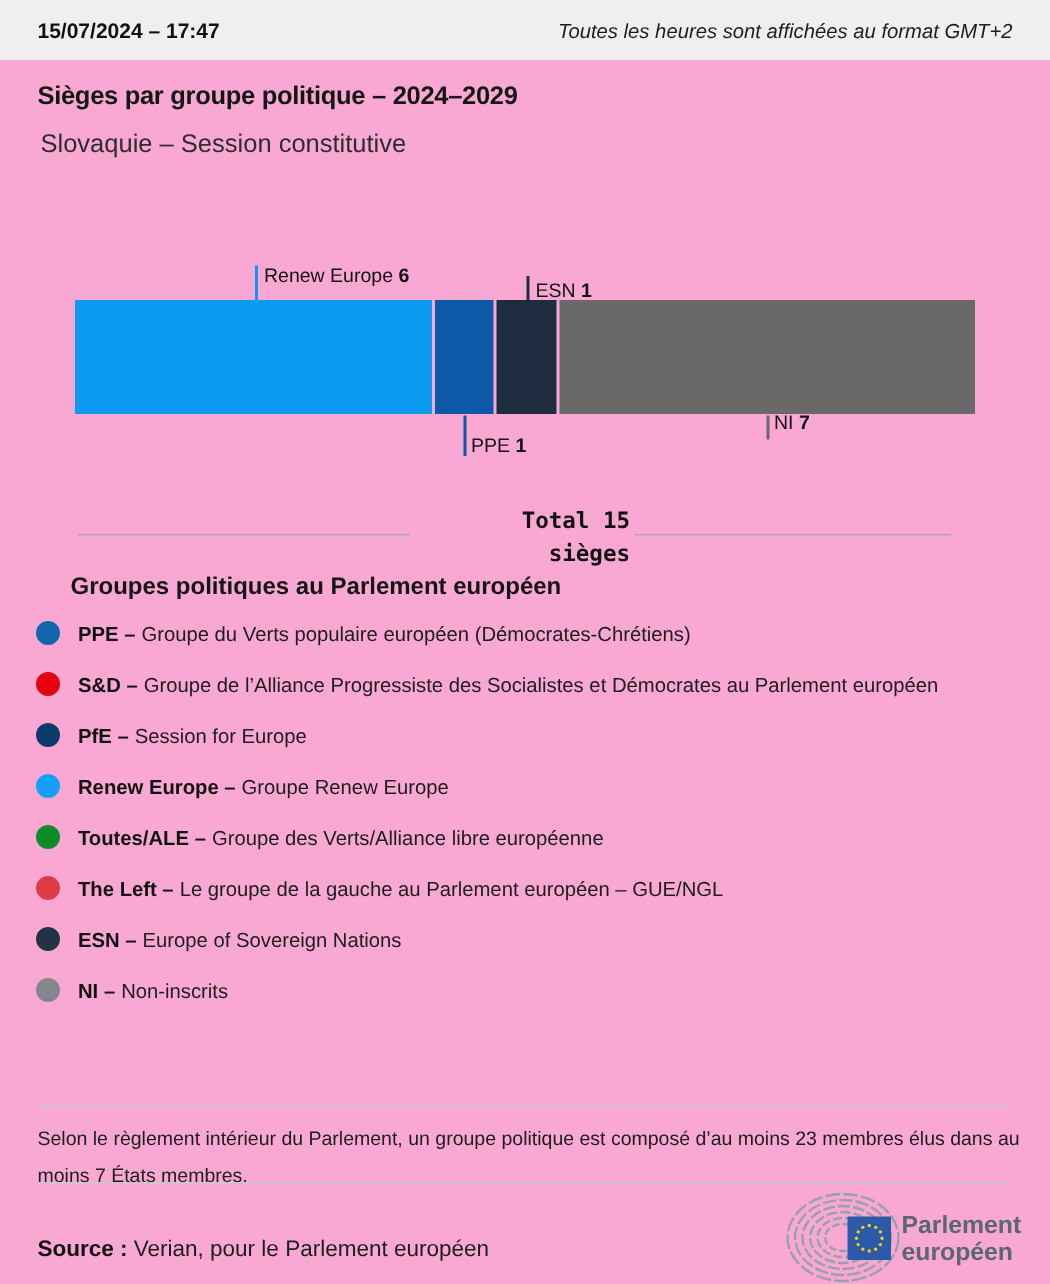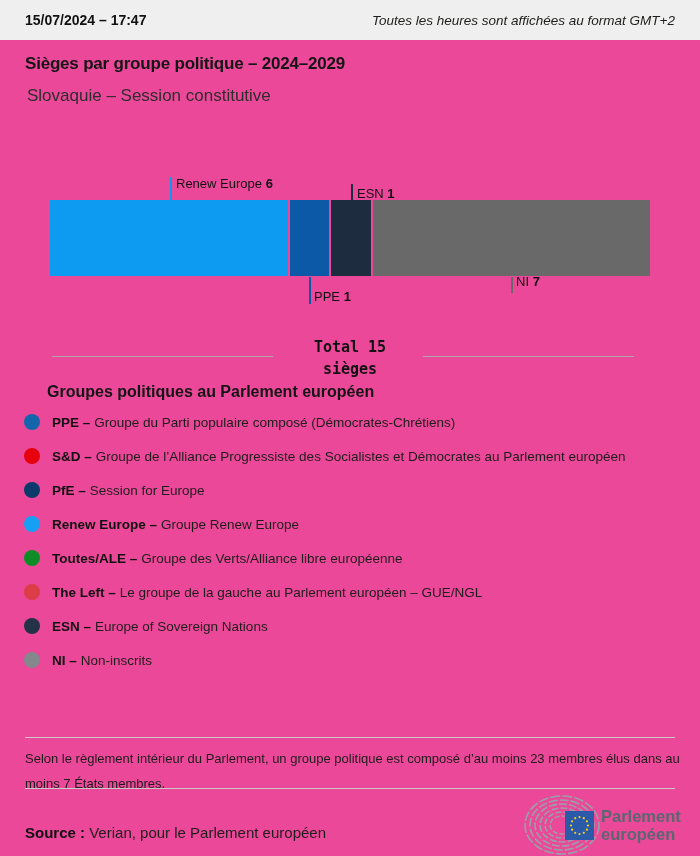--- a/index.html
+++ b/index.html
@@ -1,18 +1,18 @@
 <!DOCTYPE html>
 <html><head>
 <meta charset="utf-8">
 <style>
   * { margin: 0; padding: 0; box-sizing: border-box; }
   html, body { background: #ffffff; }
   body { font-family: "Liberation Sans", sans-serif; color: #1d1d1b; }
-  .canvas { position: relative; width: 700px; height: 856px; background: #ec4899; overflow: hidden; }
+  .canvas { position: relative; width: 700px; height: 856px; background: #f9a8d4; overflow: hidden; }
 
   
   .header { position: absolute; top: 0; left: 0; width: 700px; height: 40px;
             background: #efefef; display: flex; align-items: center;
             justify-content: space-between; padding: 0 25px; }
   .header-date { font-weight: bold; font-size: 14px; color: #111; }
   .header-tz { font-size: 13.5px; color: #1d1d1b; font-style: italic; }
 
   
   .page-title { position: absolute; left: 25px; top: 54px; font-size: 17px;
@@ -36,21 +36,21 @@
   .line-ppe   { left: 309px; top: 277px; height: 27px; }
   .lbl-ppe    { left: 314px; top: 289px; }
   .line-ni    { left: 511px; top: 277px; height: 16px; }
   .lbl-ni     { left: 516px; top: 274px; }
 
   
   .total-rule { position: absolute; top: 356px; height: 1px; background: #a9a9a9; }
   .total-rule.left  { left: 52px;  width: 221px; }
   .total-rule.right { left: 423px; width: 211px; }
   .total-text { position: absolute; left: 280px; top: 336px; width: 140px;
-                text-align: center; font-family: "DejaVu Sans Mono", monospace;
+                text-align: right; font-family: "DejaVu Sans Mono", monospace;
                 font-weight: bold; font-size: 15px; line-height: 22px; color: #111; }
 
   
   .legend-heading { position: absolute; left: 25px; top: 383px; font-size: 16px;
                     font-weight: bold; color: #151515; margin-left: 22px; }
   .legend { position: absolute; left: 24px; top: 405px; width: 660px; }
   .legend-item { height: 34px; display: flex; align-items: center; }
   .legend-dot { width: 16px; height: 16px; border-radius: 50%; flex: 0 0 16px;
                 margin-right: 12px; }
   .legend-text { font-size: 13.5px; color: #222; white-space: nowrap; }
@@ -107,21 +107,21 @@
   <div class="total-text">
     <div>Total 15</div>
     <div>sièges</div>
   </div>
   <div class="total-rule right"></div>
 
   <div class="legend-heading">Groupes politiques au Parlement européen</div>
   <div class="legend">
     <div class="legend-item">
       <span class="legend-dot" style="background: rgb(21, 101, 173);"></span>
-      <span class="legend-text"><span class="abbr">PPE –</span><span class="desc">Groupe du Parti populaire composé (Démocrates-Chrétiens)</span></span>
+      <span class="legend-text"><span class="abbr">PPE –</span><span class="desc">Groupe du Verts populaire européen (Démocrates-Chrétiens)</span></span>
     </div>
     <div class="legend-item">
       <span class="legend-dot" style="background: rgb(231, 0, 14);"></span>
       <span class="legend-text"><span class="abbr">S&amp;D –</span><span class="desc">Groupe de l’Alliance Progressiste des Socialistes et Démocrates au Parlement européen</span></span>
     </div>
     <div class="legend-item">
       <span class="legend-dot" style="background: rgb(12, 58, 107);"></span>
       <span class="legend-text"><span class="abbr">PfE –</span><span class="desc">Session for Europe</span></span>
     </div>
     <div class="legend-item">

